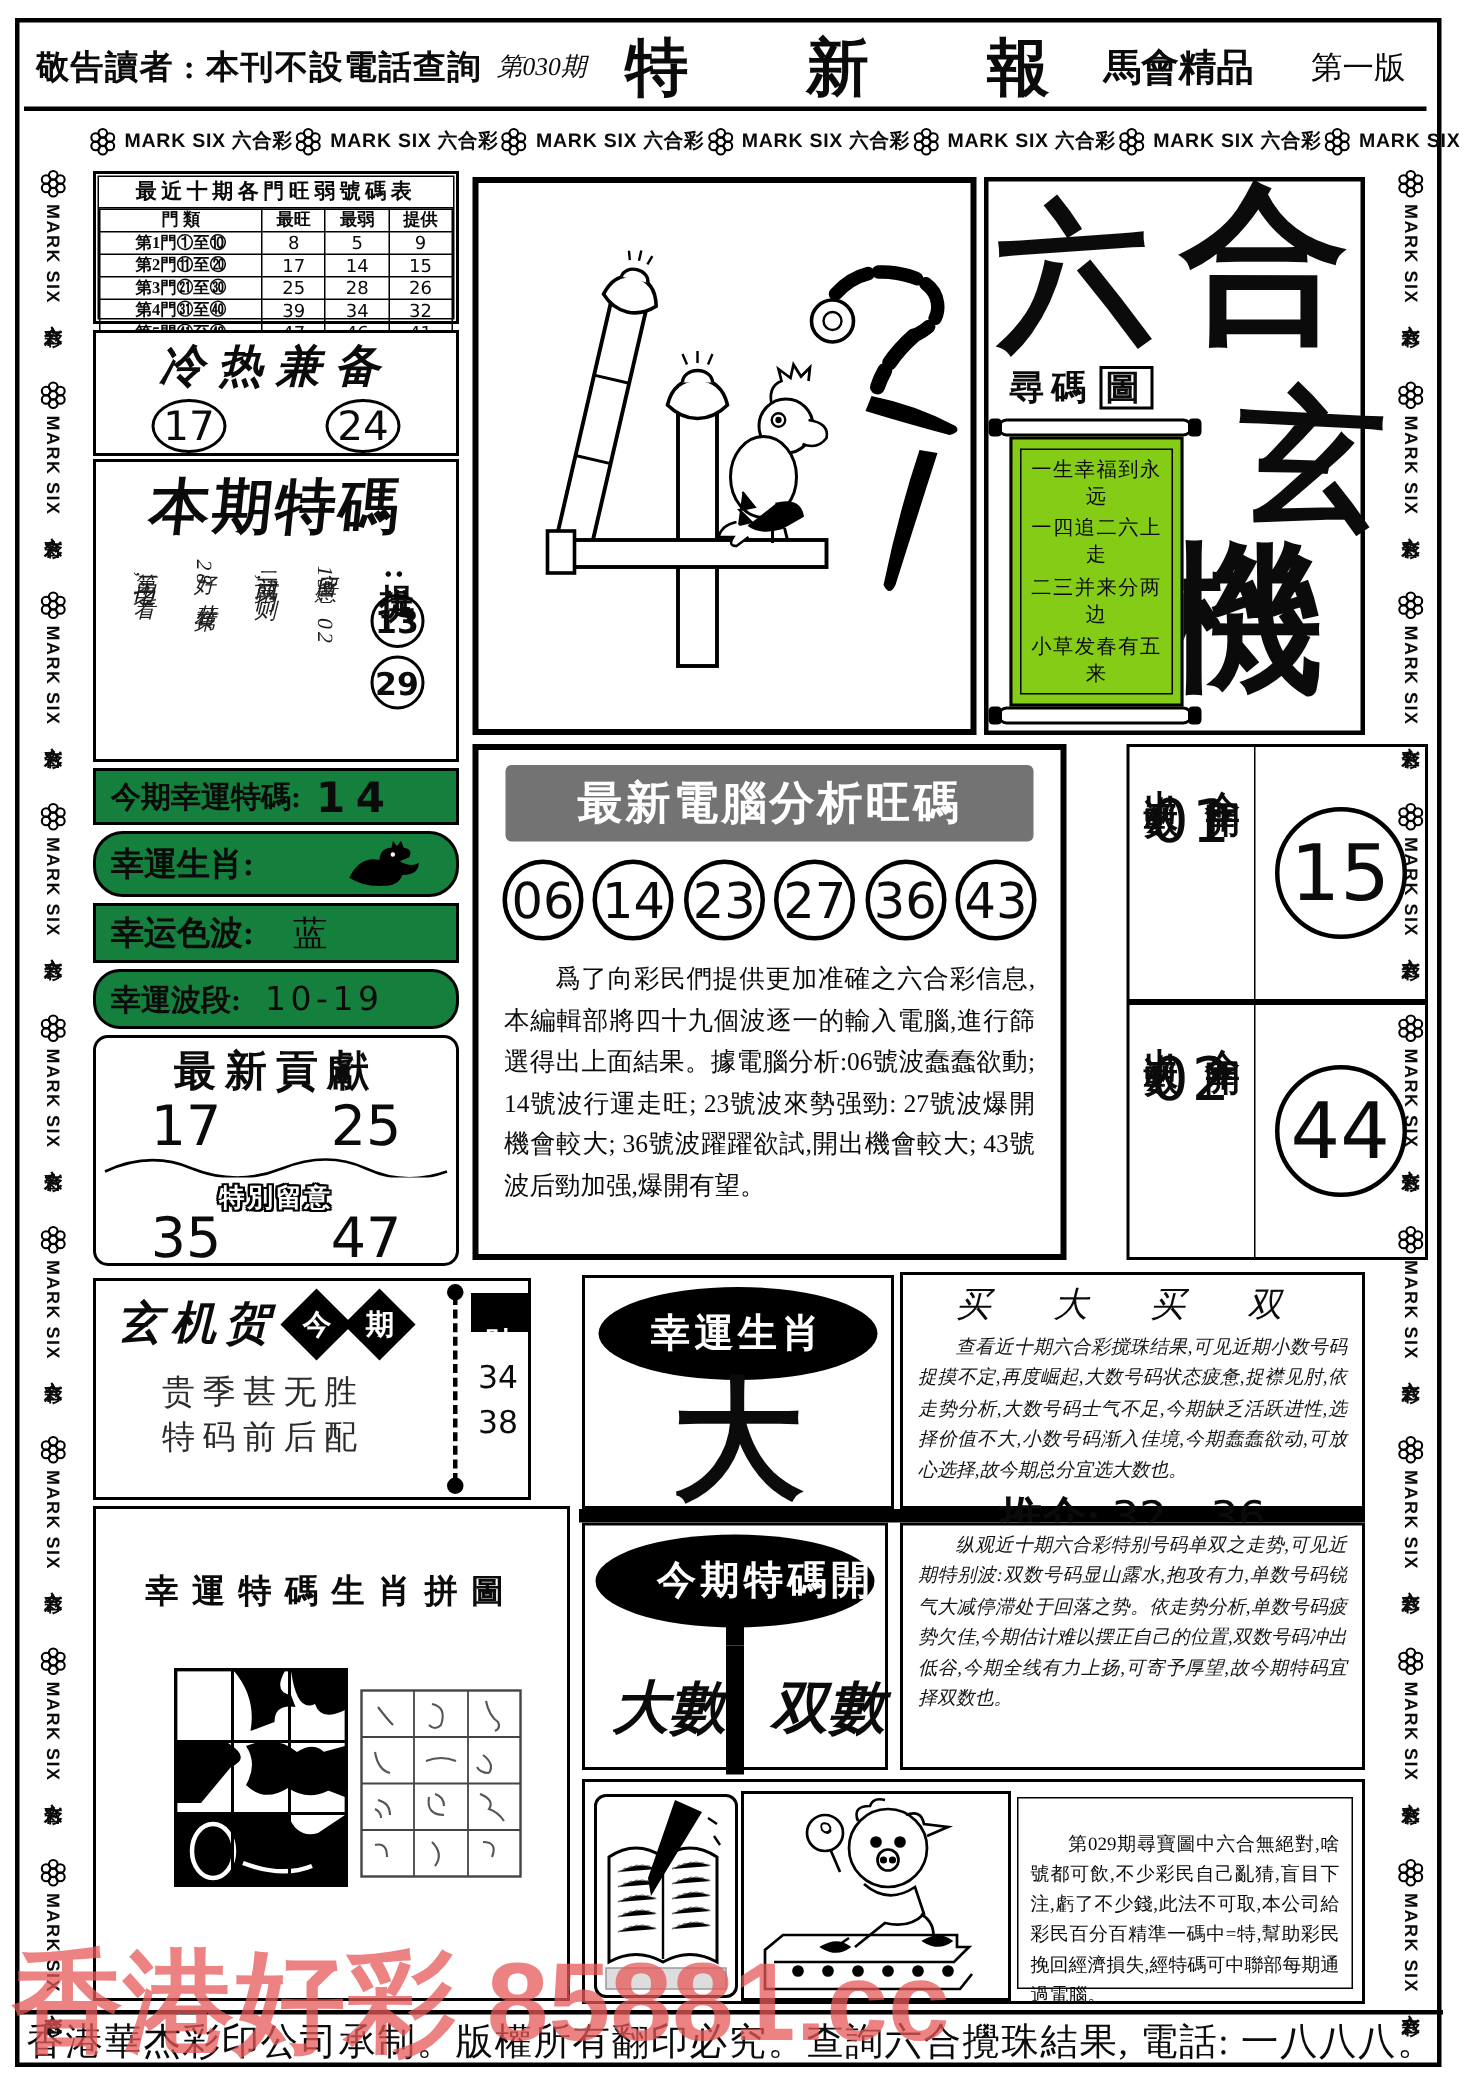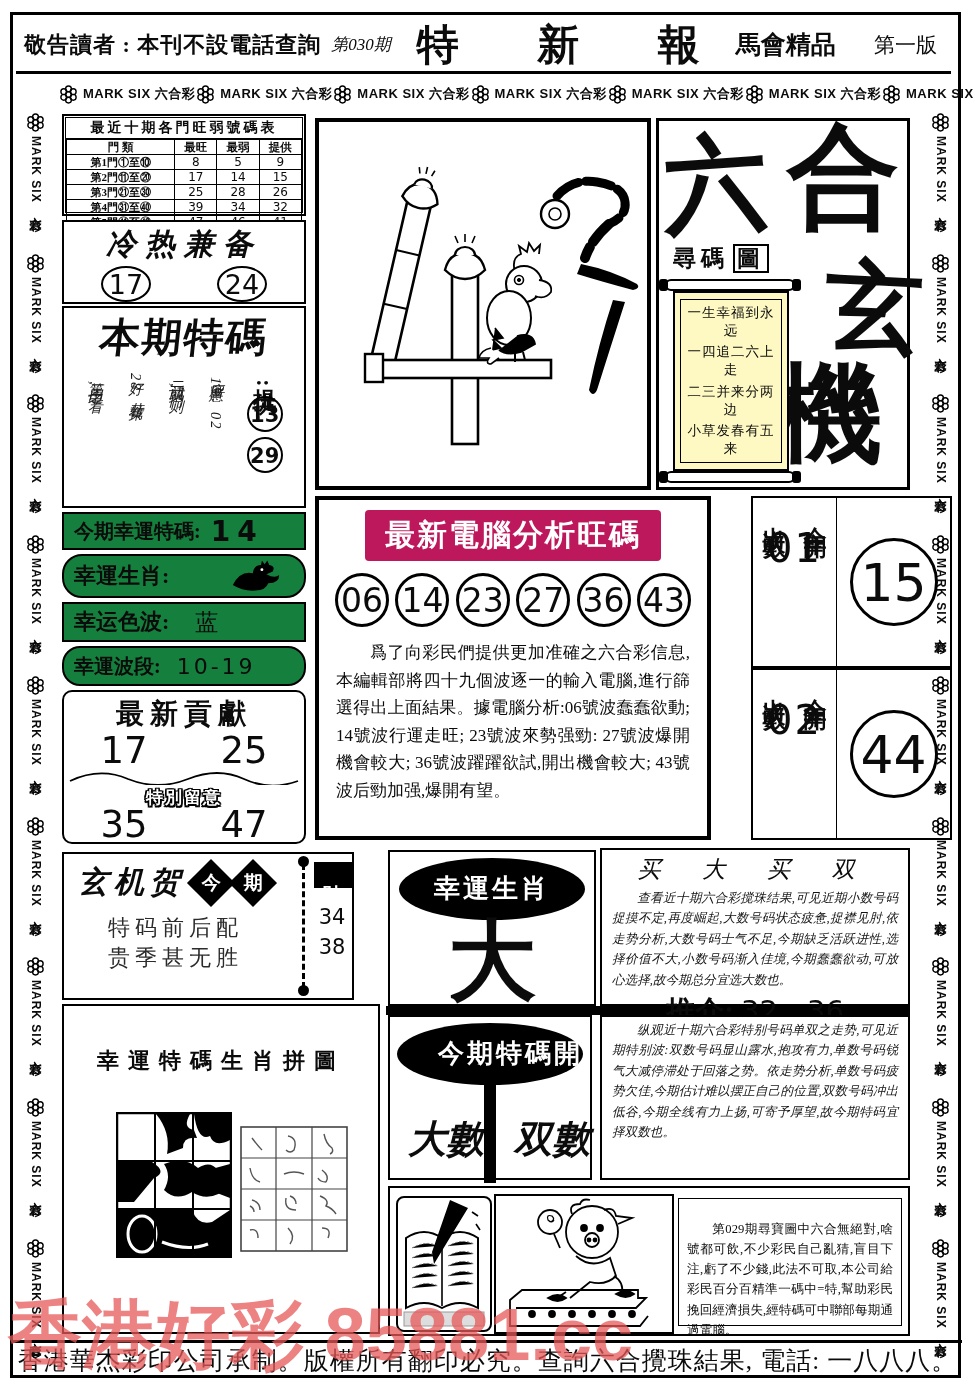--- a/index.html
+++ b/index.html
@@ -107,27 +107,27 @@
   #lh2{left:128px;top:0px;font-size:112px;}
   #lh3{left:166px;top:138px;font-size:98px;transform:rotate(3deg);}
   #lh4{left:116px;top:240px;font-size:108px;}
   #lh-label{position:absolute;left:14px;top:122px;font-size:23px;font-weight:800;letter-spacing:5px;}
   #lh-label .boxchar{border:2px solid #000;padding:0 2px;margin-left:4px;}
   #scroll{position:absolute;left:2px;top:158px;width:140px;height:204px;}
   .roller{position:absolute;left:4px;width:130px;height:12px;border:2px solid #000;border-radius:6px;background:#fff;box-sizing:border-box;}
   .roller::before,.roller::after{content:"";position:absolute;top:-2px;width:9px;height:12px;background:#000;border-radius:3px;}
   .roller::before{left:-8px;} .roller::after{right:-8px;}
   #scroll .r1{top:0;} #scroll .r2{bottom:0;}
-  #scroll .body{position:absolute;left:12px;top:12px;right:12px;bottom:12px;border:2px solid #000;background:#fef9c3;padding:6px 5px;}
+  #scroll .body{position:absolute;left:12px;top:12px;right:12px;bottom:12px;border:2px solid #000;background:#84cc16;padding:6px 5px;}
   #scroll .verse{border:1px solid #000;height:100%;box-sizing:border-box;display:flex;flex-direction:column;
                  justify-content:space-evenly;text-align:center;font-size:13.5px;letter-spacing:1px;}
 
   
   #box-comp{left:315px;top:496px;width:396px;height:344px;border-width:4px;}
-  #box-comp .tbar{margin:10px auto 0;width:296px;background:#be185d;color:#fff;font-size:30px;font-weight:900;
+  #box-comp .tbar{margin:10px auto 0;width:352px;background:#737373;color:#fff;font-size:30px;font-weight:900;
                   text-align:center;letter-spacing:2px;padding:5px 0;border-radius:4px;}
   #box-comp .nums{display:flex;justify-content:space-between;padding:0 16px;margin-top:12px;}
   .ball{width:54px;height:54px;border:3px solid #000;border-radius:50%;text-align:center;line-height:50px;
         font-size:33px;font-family:"DejaVu Sans",sans-serif;box-sizing:border-box;}
   #box-comp .body{padding:12px 17px 0;font-size:17px;line-height:1.62;text-align:justify;text-indent:2em;}
 
   
   .appear{position:absolute;left:716px;width:201px;height:172px;border:2px solid #000;box-sizing:border-box;display:flex;margin-left:35px;}
   #ap1{top:496px;} #ap2{top:668px;}
   .appear .lcell{width:84px;border-right:1px solid #000;display:flex;flex-direction:column;align-items:center;padding-top:10px;box-sizing:border-box;}
@@ -653,22 +653,22 @@
   <div class="titlerow">
     <span class="tt">玄机贺</span>
     <span class="diamond">
         <b>今</b>
       </span>
     <span class="diamond">
         <b>期</b>
       </span>
   </div>
   <div class="lines">
+    <div>贵季甚无胜</div>
     <div>特码前后配</div>
-    <div>贵季甚无胜</div>
   </div>
   <div class="dash-div"></div>
   <div class="tip">
     <span class="tipbox">貼士</span>
     <div class="tipnums">
       <div>34</div>
       <div>38</div>
     </div>
   </div>
 </div>

